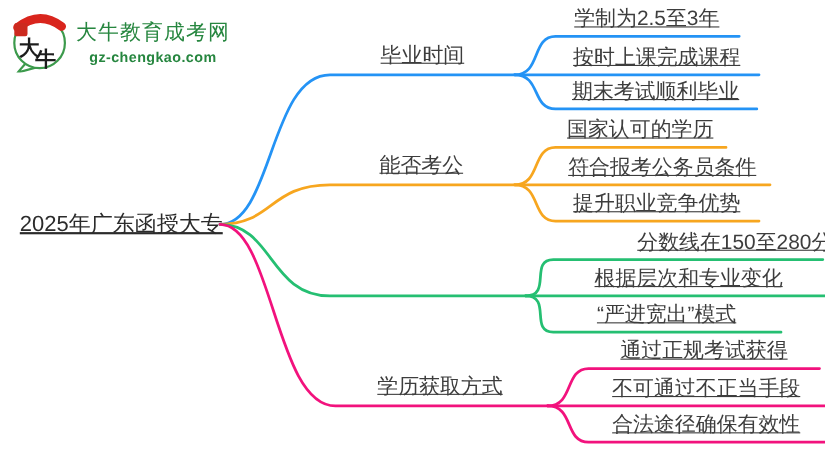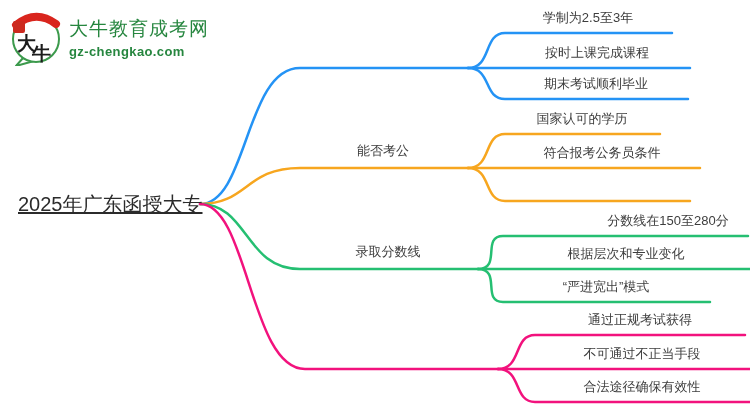--- a/index.html
+++ b/index.html
@@ -5,32 +5,33 @@
   html,body{margin:0;padding:0;}
   body{
     width:750px;height:410px;position:relative;overflow:hidden;
     background:#ffffff;
     font-family:"Liberation Sans","DejaVu Sans",sans-serif;
   }
   .stage{position:absolute;inset:0;width:750px;height:410px;}
   #connector-svg{position:absolute;left:0;top:0;}
   .node{
     position:absolute;white-space:nowrap;color:#3d3d3d;
-    font-size:13px;line-height:22px;height:22px;
+    font-size:19px;line-height:22px;height:22px;
     transform:translateX(-50%);
+    text-decoration:underline;
   }
   .root-node{
     position:absolute;left:18px;top:192px;white-space:nowrap;
     font-size:20px;line-height:24px;color:#2b2b2b;text-decoration:underline;
   }
   .logo{position:absolute;left:8px;top:8px;display:flex;align-items:flex-start;}
   .logo-mark{width:56px;height:58px;display:block;}
   .logo-text{margin-left:5px;padding-top:8px;}
   .logo-title{font-size:19px;font-weight:normal;letter-spacing:1px;}
-  .logo-domain{font-size:13px;font-weight:bold;margin-top:2px;letter-spacing:0.4px;}
+  .logo-domain{font-size:13px;font-weight:bold;margin-top:2px;letter-spacing:0.4px;text-align:center;}
 </style>
 </head>
 <body>
 
 <div class="stage">
 
   <svg id="connector-svg" width="750" height="410" viewBox="0 0 750 410">
       <path d="M 200 204 C 248 204 245 68 300 68 L 468 68" fill="none" stroke="#2493f5" stroke-width="2.5" stroke-linecap="round"></path>
       <path d="M 468 68 C 492 68 483 33 505 33 L 672 33" fill="none" stroke="#2493f5" stroke-width="2.5" stroke-linecap="round"></path>
       <path d="M 468 68 L 690 68" fill="none" stroke="#2493f5" stroke-width="2.5" stroke-linecap="round"></path>
@@ -59,29 +60,31 @@
       <text x="23" y="52" font-size="19" font-weight="bold" fill="#1c1c1c">牛</text>
     </svg>
     <div class="logo-text">
       <div class="logo-title" id="logo-title" style="color: rgb(38, 134, 63);">大牛教育成考网</div>
       <div class="logo-domain" id="logo-domain" style="color: rgb(38, 134, 63);">gz-chengkao.com</div>
     </div>
   </div>
 
   <div class="root-node">2025年广东函授大专</div>
 
+  <div class="node" style="left:384px;top:40px;">毕业时间</div>
   <div class="node" style="left:383px;top:140px;">能否考公</div>
-  <div class="node" style="left:388px;top:241px;">录取分数线</div>
+  <div class="node" style="left:400px;top:341px;">学历获取方式</div>
 
   <div class="node" style="left:588px;top:7px;">学制为2.5至3年</div>
   <div class="node" style="left:597px;top:42px;">按时上课完成课程</div>
   <div class="node" style="left:596px;top:73px;">期末考试顺利毕业</div>
 
   <div class="node" style="left:602px;top:142px;">符合报考公务员条件</div>
   <div class="node" style="left:582px;top:108px;">国家认可的学历</div>
+  <div class="node" style="left:597px;top:175px;">提升职业竞争优势</div>
 
   <div class="node" style="left:625px;top:210px;margin-left:43px;">分数线在150至280分</div>
   <div class="node" style="left:626px;top:243px;">根据层次和专业变化</div>
   <div class="node" style="left:606px;top:276px;">“严进宽出”模式</div>
 
   <div class="node" style="left:640px;top:309px;">通过正规考试获得</div>
   <div class="node" style="left:642px;top:343px;">不可通过不正当手段</div>
   <div class="node" style="left:642px;top:376px;">合法途径确保有效性</div>
 
 </div>

